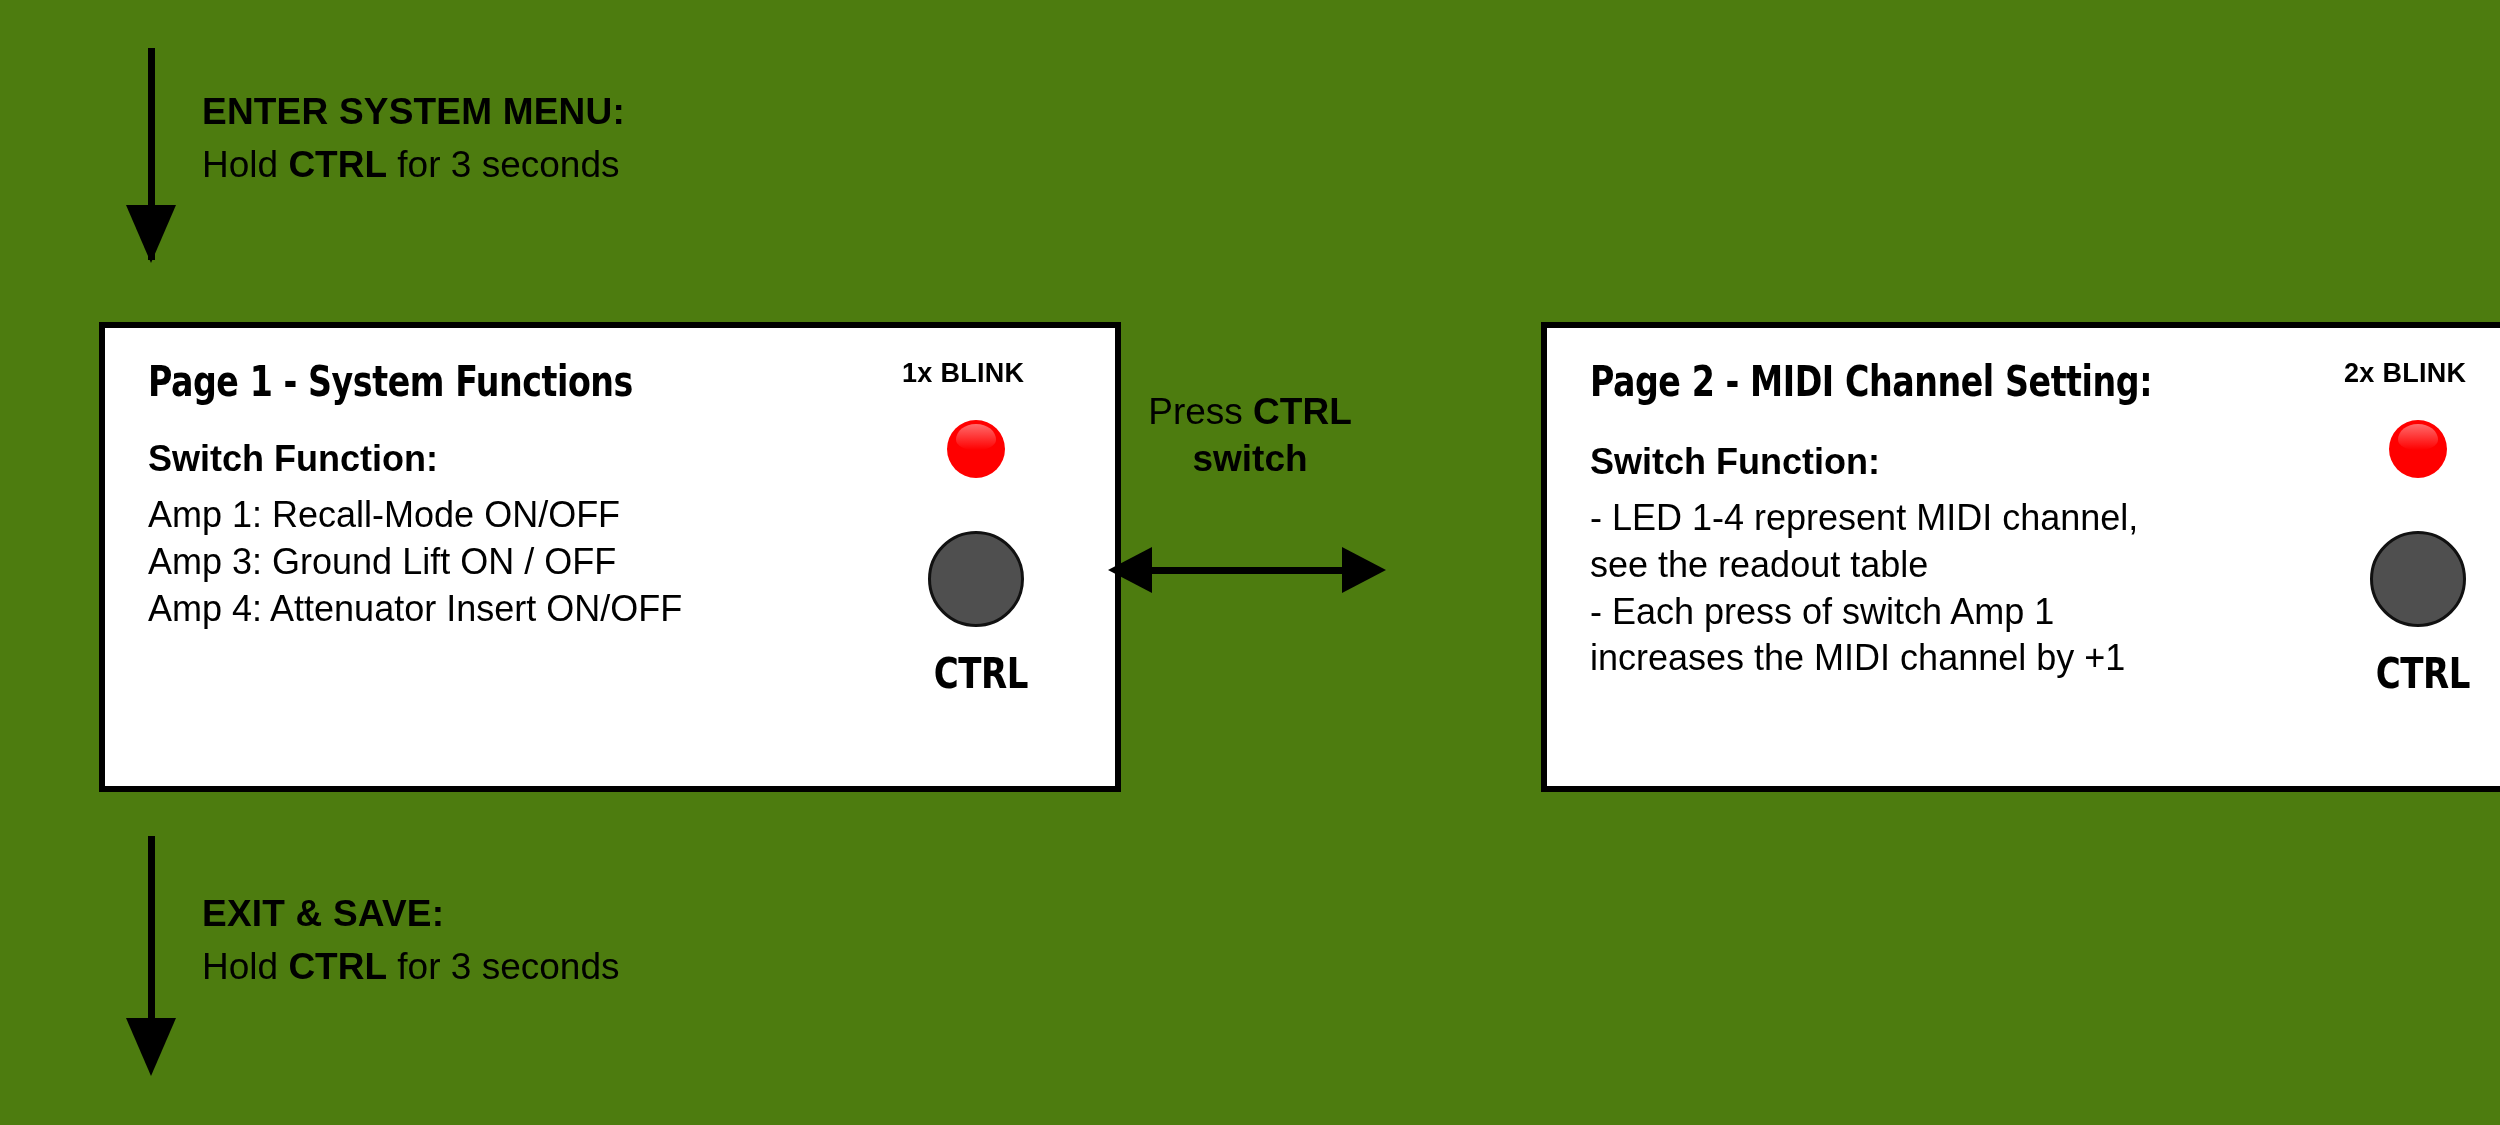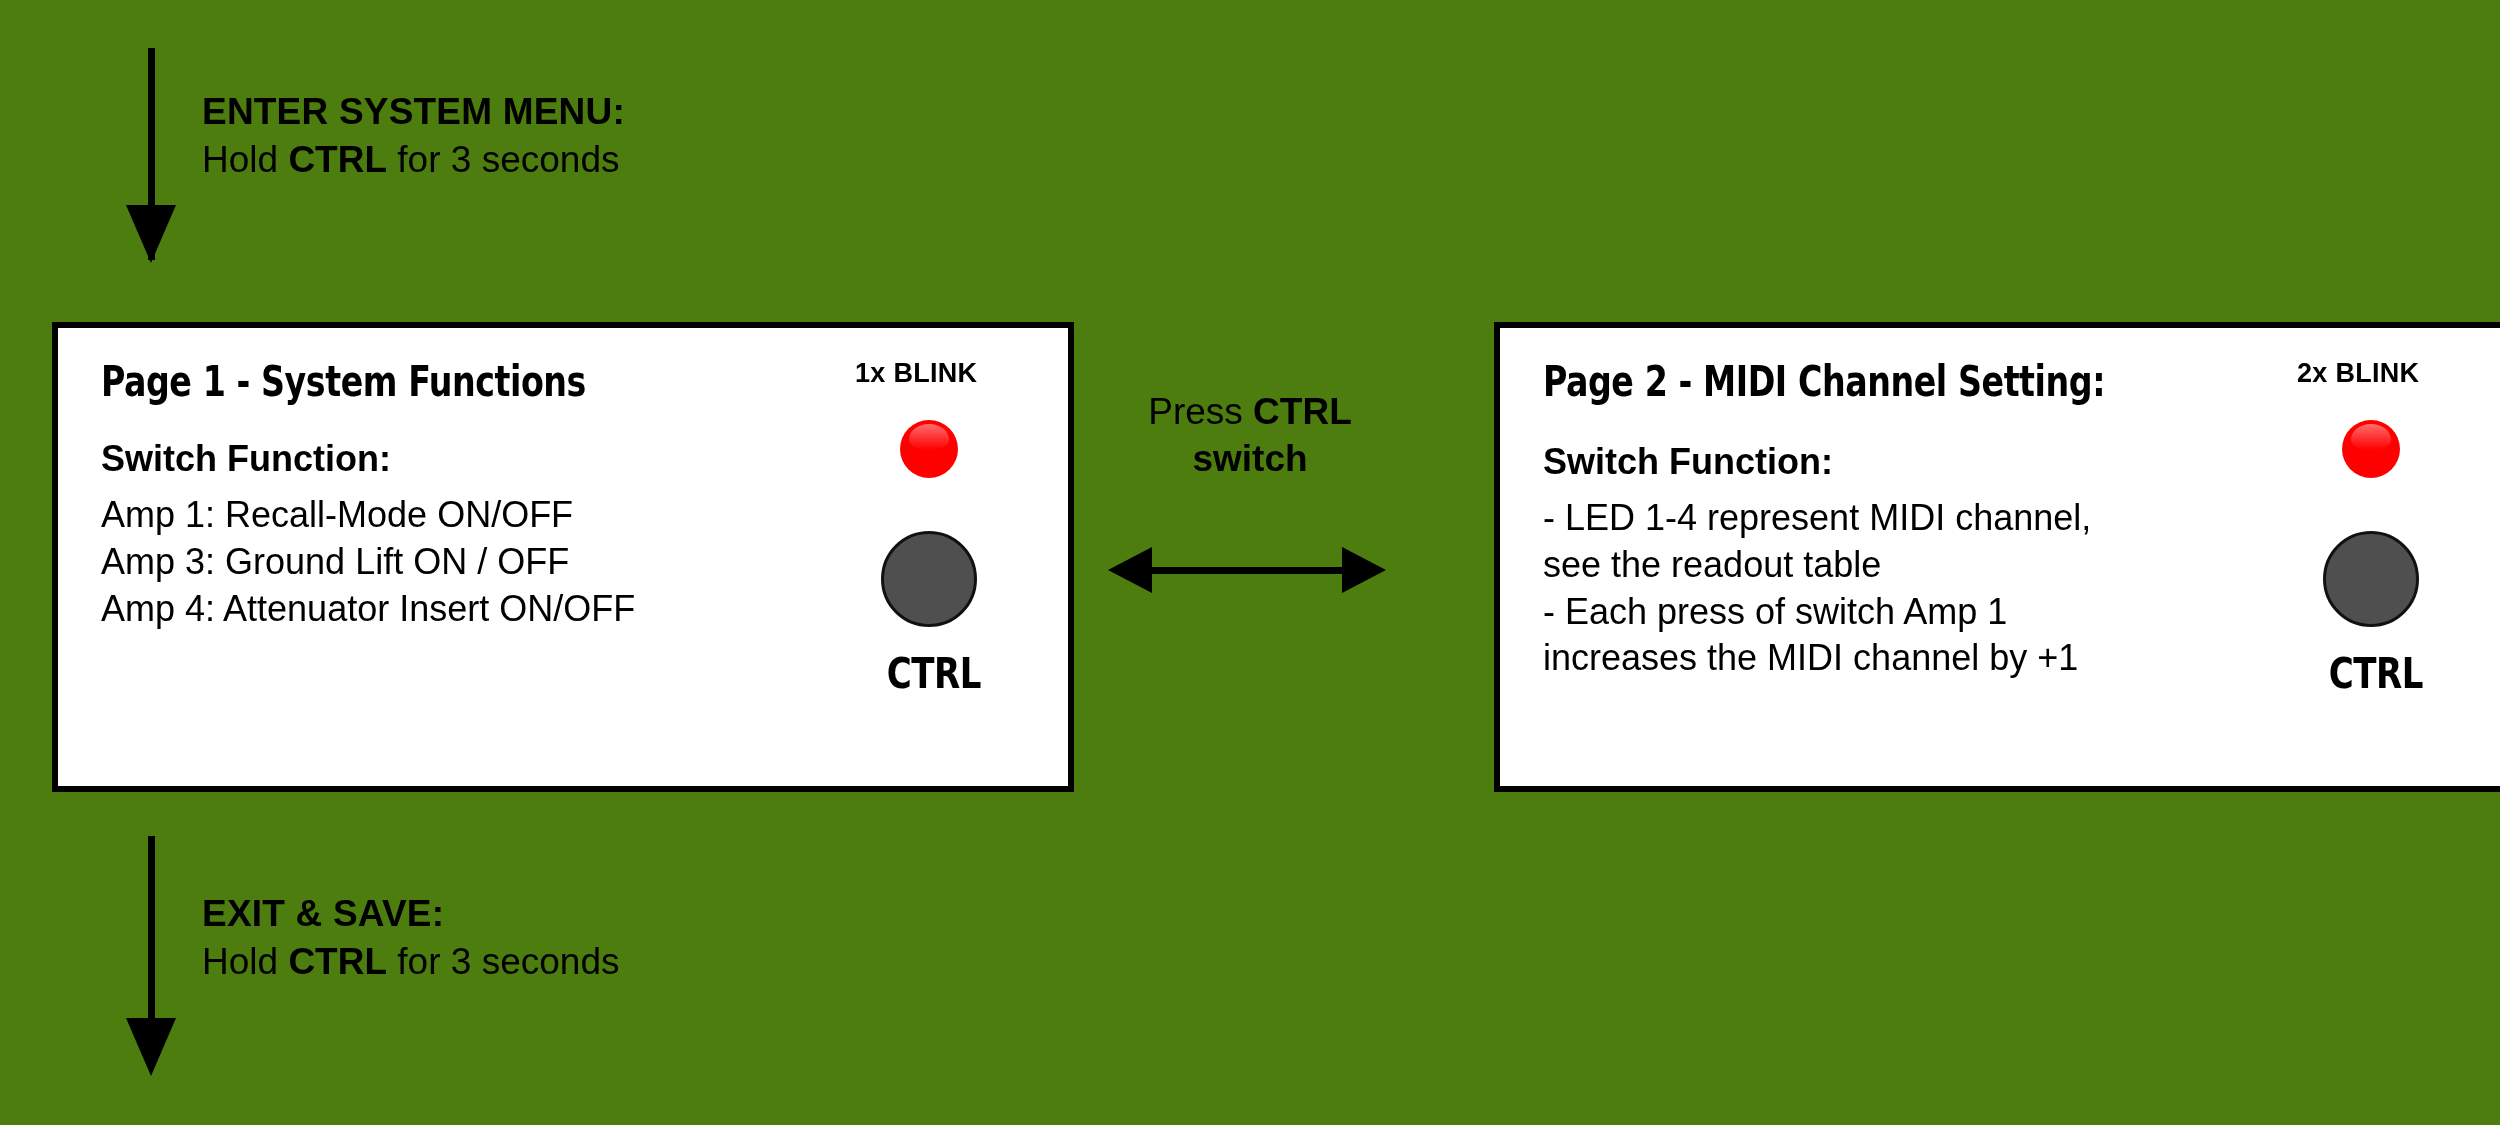--- a/index.html
+++ b/index.html
@@ -74,29 +74,31 @@
   .note .note-title {
     font-size: 37px;
     font-weight: bold;
     letter-spacing: 0.2px;
     display: block;
   }
   .note .note-sub {
     font-size: 37px;
     font-weight: normal;
     display: block;
+    margin-top: 5px;
   }
   .note .note-sub b { font-weight: bold; }
 
   
   .panel {
     position: absolute;
     border: 6px solid #000;
     background: #ffffff;
     box-sizing: border-box;
+    margin-left: 47px;
   }
   .panel-title {
     position: absolute;
     font-family: "DejaVu Sans Condensed", "Liberation Sans Narrow", "Liberation Sans", sans-serif;
     font-weight: bold;
     font-size: 43px;
     letter-spacing: -0.5px;
     transform: scaleX(0.86);
     transform-origin: left center;
     white-space: nowrap;

